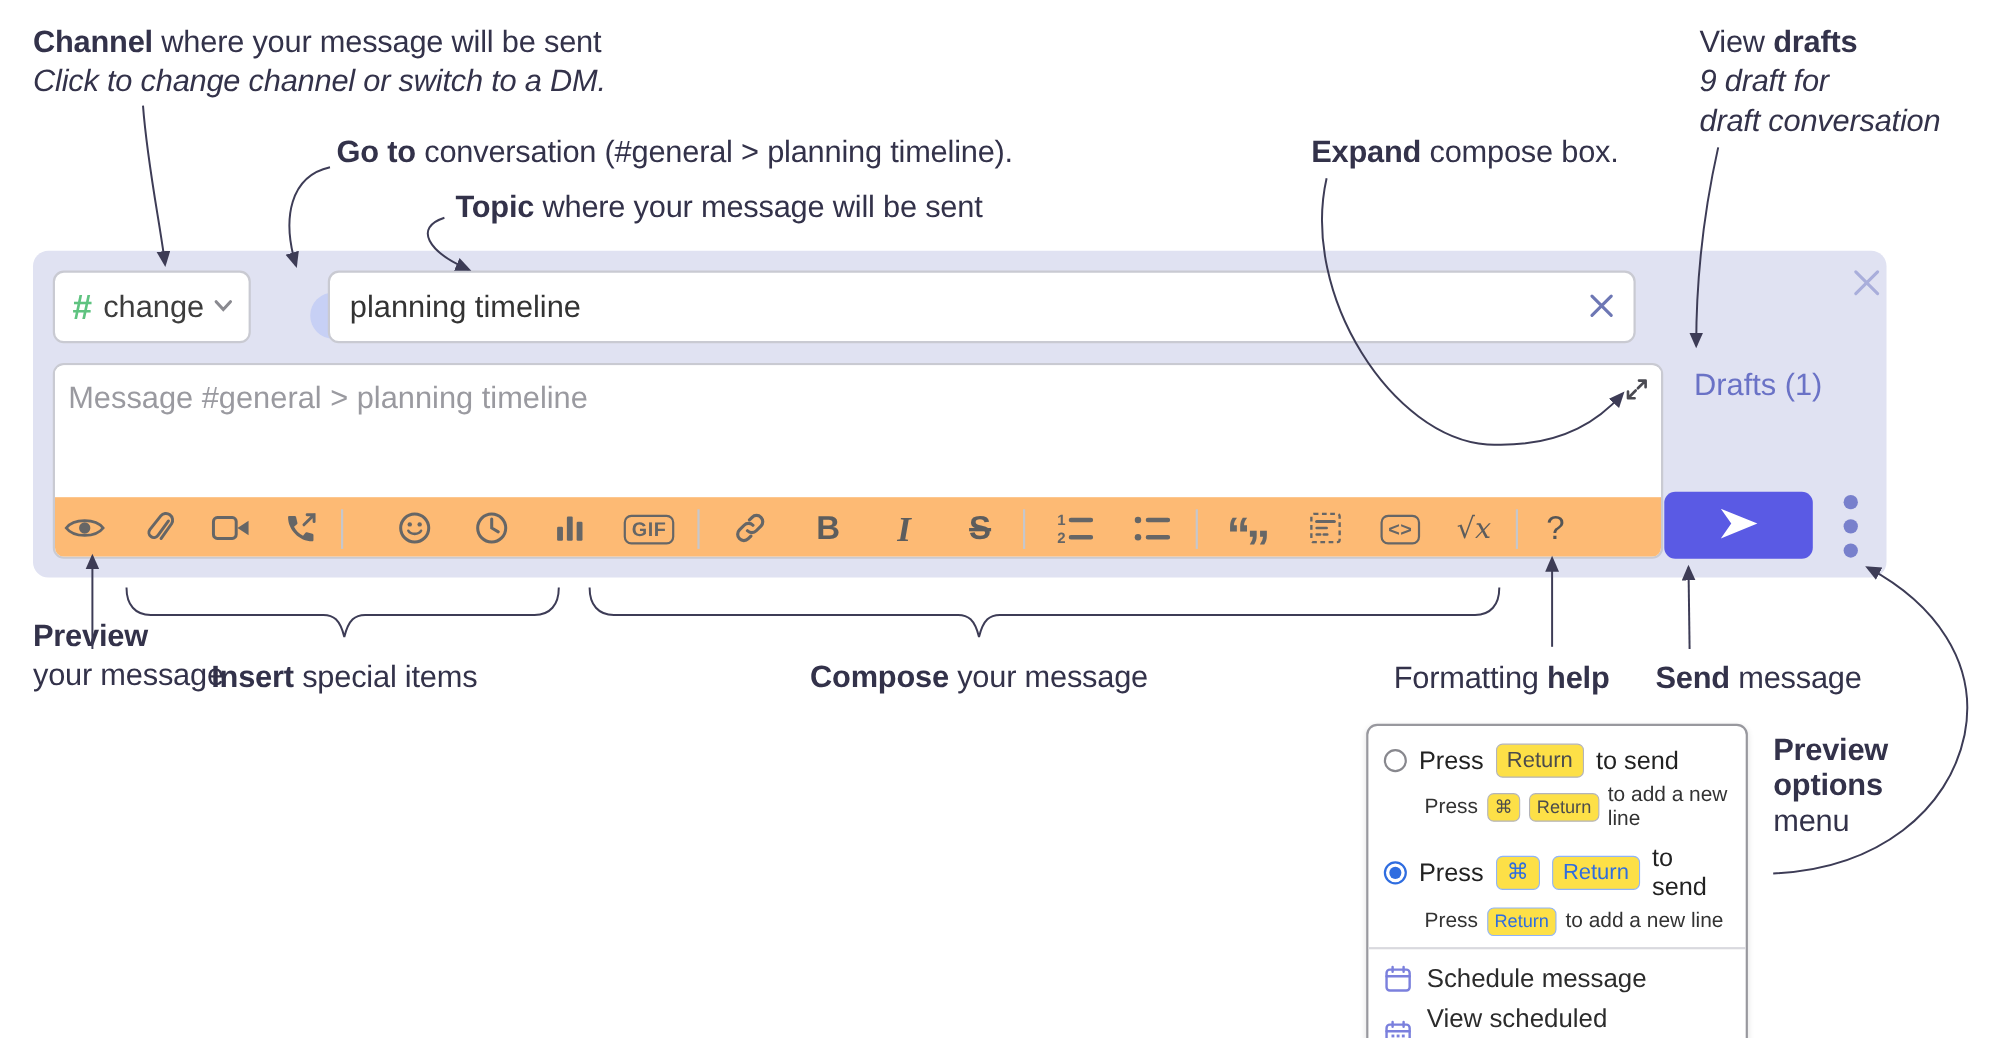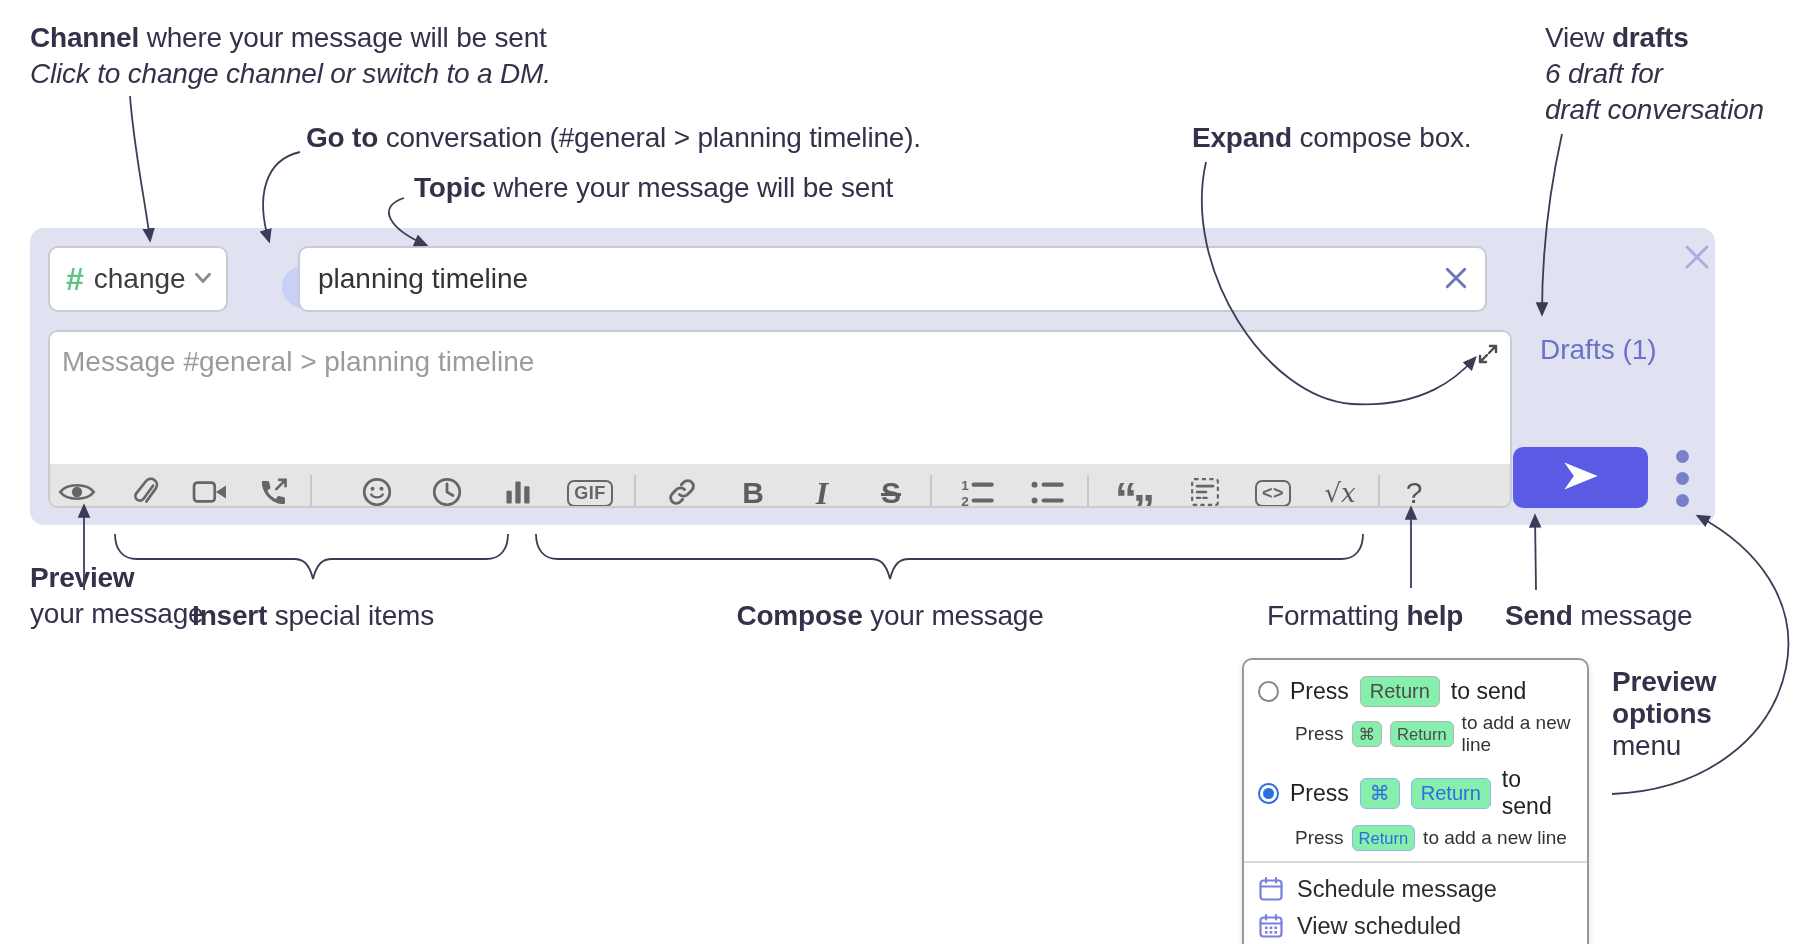--- a/index.html
+++ b/index.html
@@ -30,21 +30,21 @@
   .topic-wrap { left:268px; top:18px; width:1189px; height:66px; display:flex; align-items:center; }
   .topic-input { border:none; outline:none; flex:1; font-size:28px; color:#333; padding:0 0 0 18px;
     font-family:"Liberation Sans",sans-serif; background:transparent; }
   .clear-topic { background:none; border:none; cursor:pointer; margin-right:14px; display:flex; }
   .close-btn { position:absolute; left:1650px; top:12px; background:none; border:none; cursor:pointer; }
   .msg-block { left:18px; top:102px; width:1464px; height:178px; padding:0; overflow:hidden; }
   .msg-input { width:100%; height:118px; border:none; outline:none; resize:none;
     font-family:"Liberation Sans",sans-serif; font-size:28px; color:#333; padding:14px 40px 0 12px; }
   .msg-input::placeholder { color:#9a9aa0; }
   .expand-btn { position:absolute; right:10px; top:10px; background:none; border:none; cursor:pointer; }
-  .toolbar { position:absolute; left:0; top:132px; width:100%; height:58px; background:#e5e5e5; }
+  .toolbar { position:absolute; left:0; top:120px; width:100%; height:58px; background:#fdba74; }
   .tb-btn { position:absolute; top:7px; width:44px; height:44px; background:none; border:none;
     display:flex; align-items:center; justify-content:center; cursor:pointer; color:#666; }
   .tb-div { position:absolute; top:11px; width:2px; height:36px; background:#c6c7cc; }
   .tb-text { font-size:30px; color:#5d5d5d; font-weight:bold; }
   .italic-g { font-family:"Liberation Serif",serif; font-style:italic; font-size:32px; }
   .strike-g { text-decoration:line-through; }
   .gif-chip, .code-chip { border:2.5px solid #666; border-radius:7px; color:#666; font-weight:bold; padding:1px 5px; font-size:18px; letter-spacing:0.5px; }
   .math-g { font-family:"DejaVu Serif",serif; font-style:italic; font-size:26px; font-weight:normal; }
   .help-g { font-weight:normal; font-size:30px; color:#555; }
   .quote-box { position:relative; width:40px; height:36px; }
@@ -59,25 +59,25 @@
   
   .popup { position:absolute; left:1242px; top:658px; width:347px; background:#fff;
     border:2px solid #98989e; border-radius:10px; padding:12px 14px 10px 14px; z-index:30;
     box-shadow:0 2px 6px rgba(0,0,0,0.12); }
   .opt-row { display:flex; align-items:center; gap:11px; font-size:23px; color:#222; margin:4px 0 5px 0; }
   .opt-sub { display:flex; align-items:center; gap:8px; margin-left:37px; font-size:19px; color:#333; margin-bottom:10px; }
   .radio { width:21px; height:21px; border-radius:50%; border:2px solid #88888e; flex:0 0 auto; position:relative; }
   .radio.sel { border-color:#2f6de0; }
   .radio.sel::after { content:""; position:absolute; left:3px; top:3px; width:11px; height:11px; border-radius:50%; background:#2f6de0; }
   kbd { font-family:"Liberation Sans",sans-serif; border:1.5px solid #b4b4ba; border-radius:6px;
-    background:#86efac; color:#4c4c4c; padding:0 9px; font-size:20px; line-height:29px; display:inline-block; }
+    background:#fde047; color:#4c4c4c; padding:0 9px; font-size:20px; line-height:29px; display:inline-block; }
   .opt-sub kbd { font-size:16.5px; line-height:24px; padding:0 6px; }
   kbd.blue { border-color:#90b4f8; color:#2f6de0; }
   .menu-divider { border-top:2px solid #d9d9de; margin:8px -14px; }
-  .menu-item { display:flex; align-items:flex-start; gap:13px; font-size:23.5px; color:#2b2b2b; padding:5px 0; cursor:pointer; }
+  .menu-item { display:flex; align-items:center; gap:13px; font-size:23.5px; color:#2b2b2b; padding:5px 0; cursor:pointer; }
   .mi-icon { flex:0 0 auto; display:flex; }
 </style>
 </head>
 <body>
 
 <div class="page">
 
   <div class="compose-box">
 
     <div class="whitebox channel-pill">
@@ -318,21 +318,21 @@
   <div class="note" style="left:414px; top:170px">
     <b>Topic</b><span> where your message will be sent</span>
   </div>
 
   <div class="note" style="left:1192px; top:120px">
     <b>Expand</b><span> compose box.</span>
   </div>
 
   <div class="note" style="left:1545px; top:20px">
     <div><span>View </span><b>drafts</b></div>
-    <div class="it">6 draft for</div>
+    <div class="it">9 draft for</div>
     <div class="it">draft conversation</div>
   </div>
 
   <div class="note" style="left:30px; top:560px">
     <div><b>Preview</b></div>
     <div>your message</div>
   </div>
 
   <div class="note center" style="left:313px; top:598px">
     <b>Insert</b><span> special items</span>

